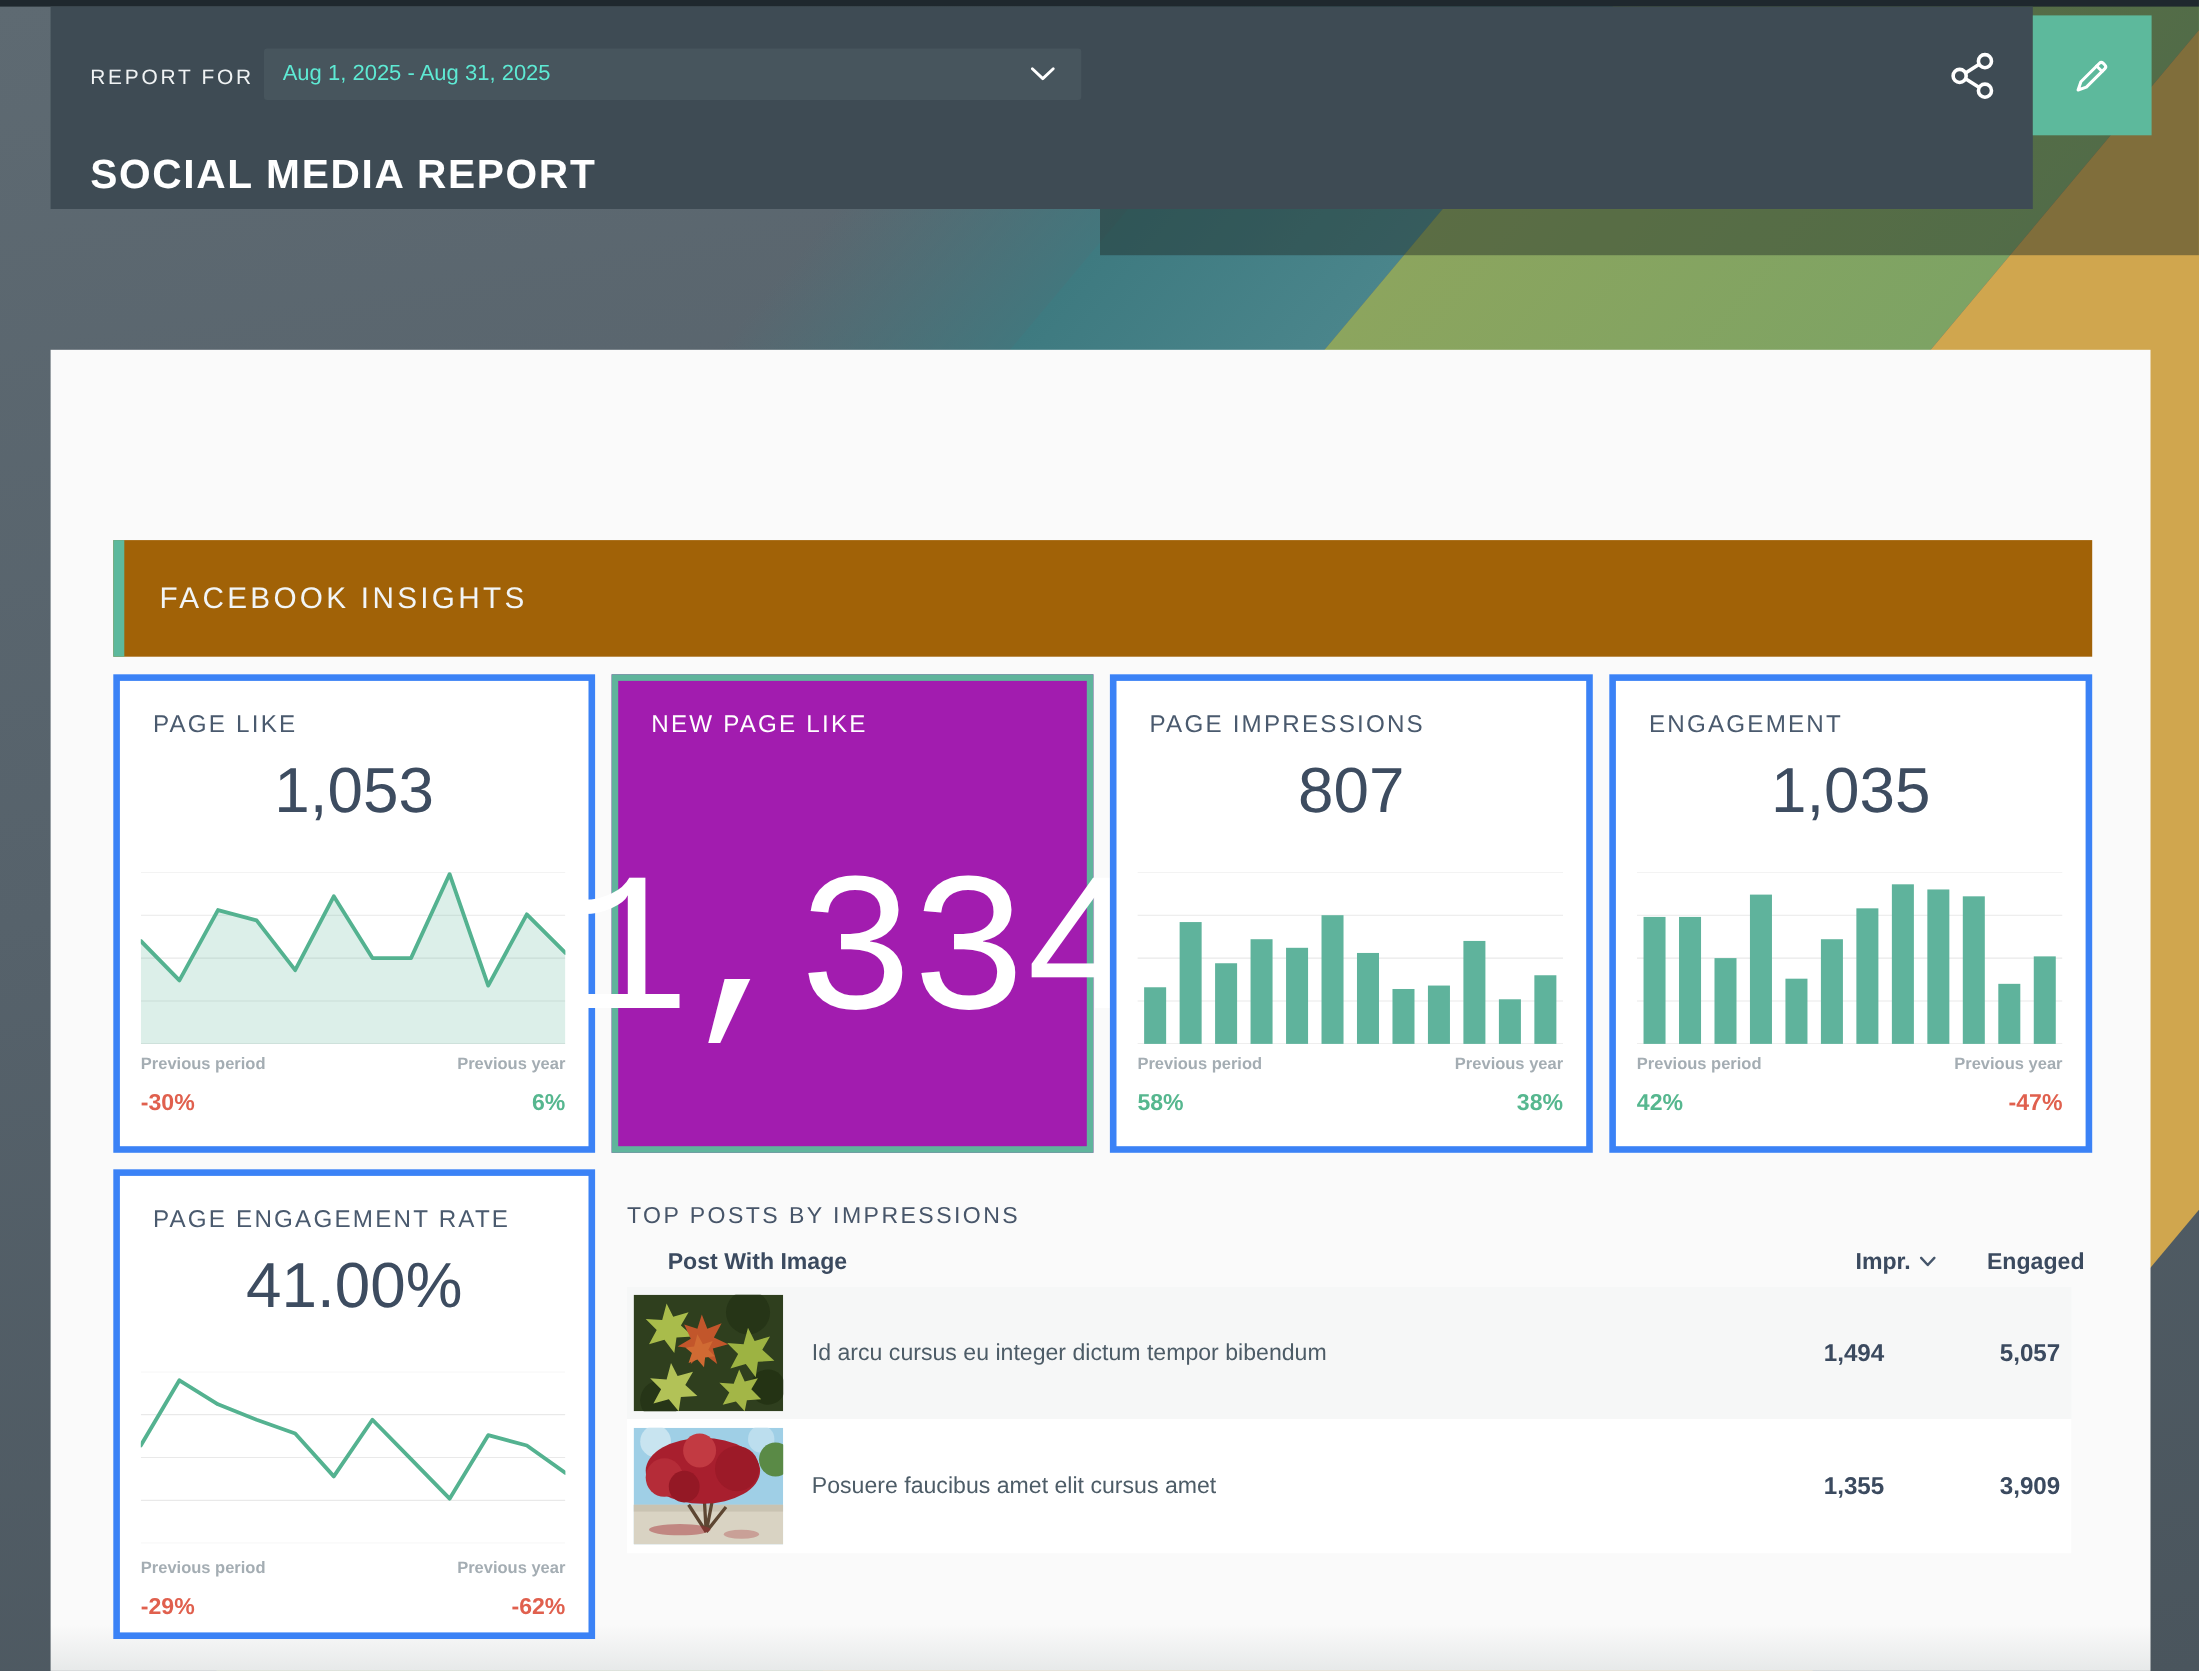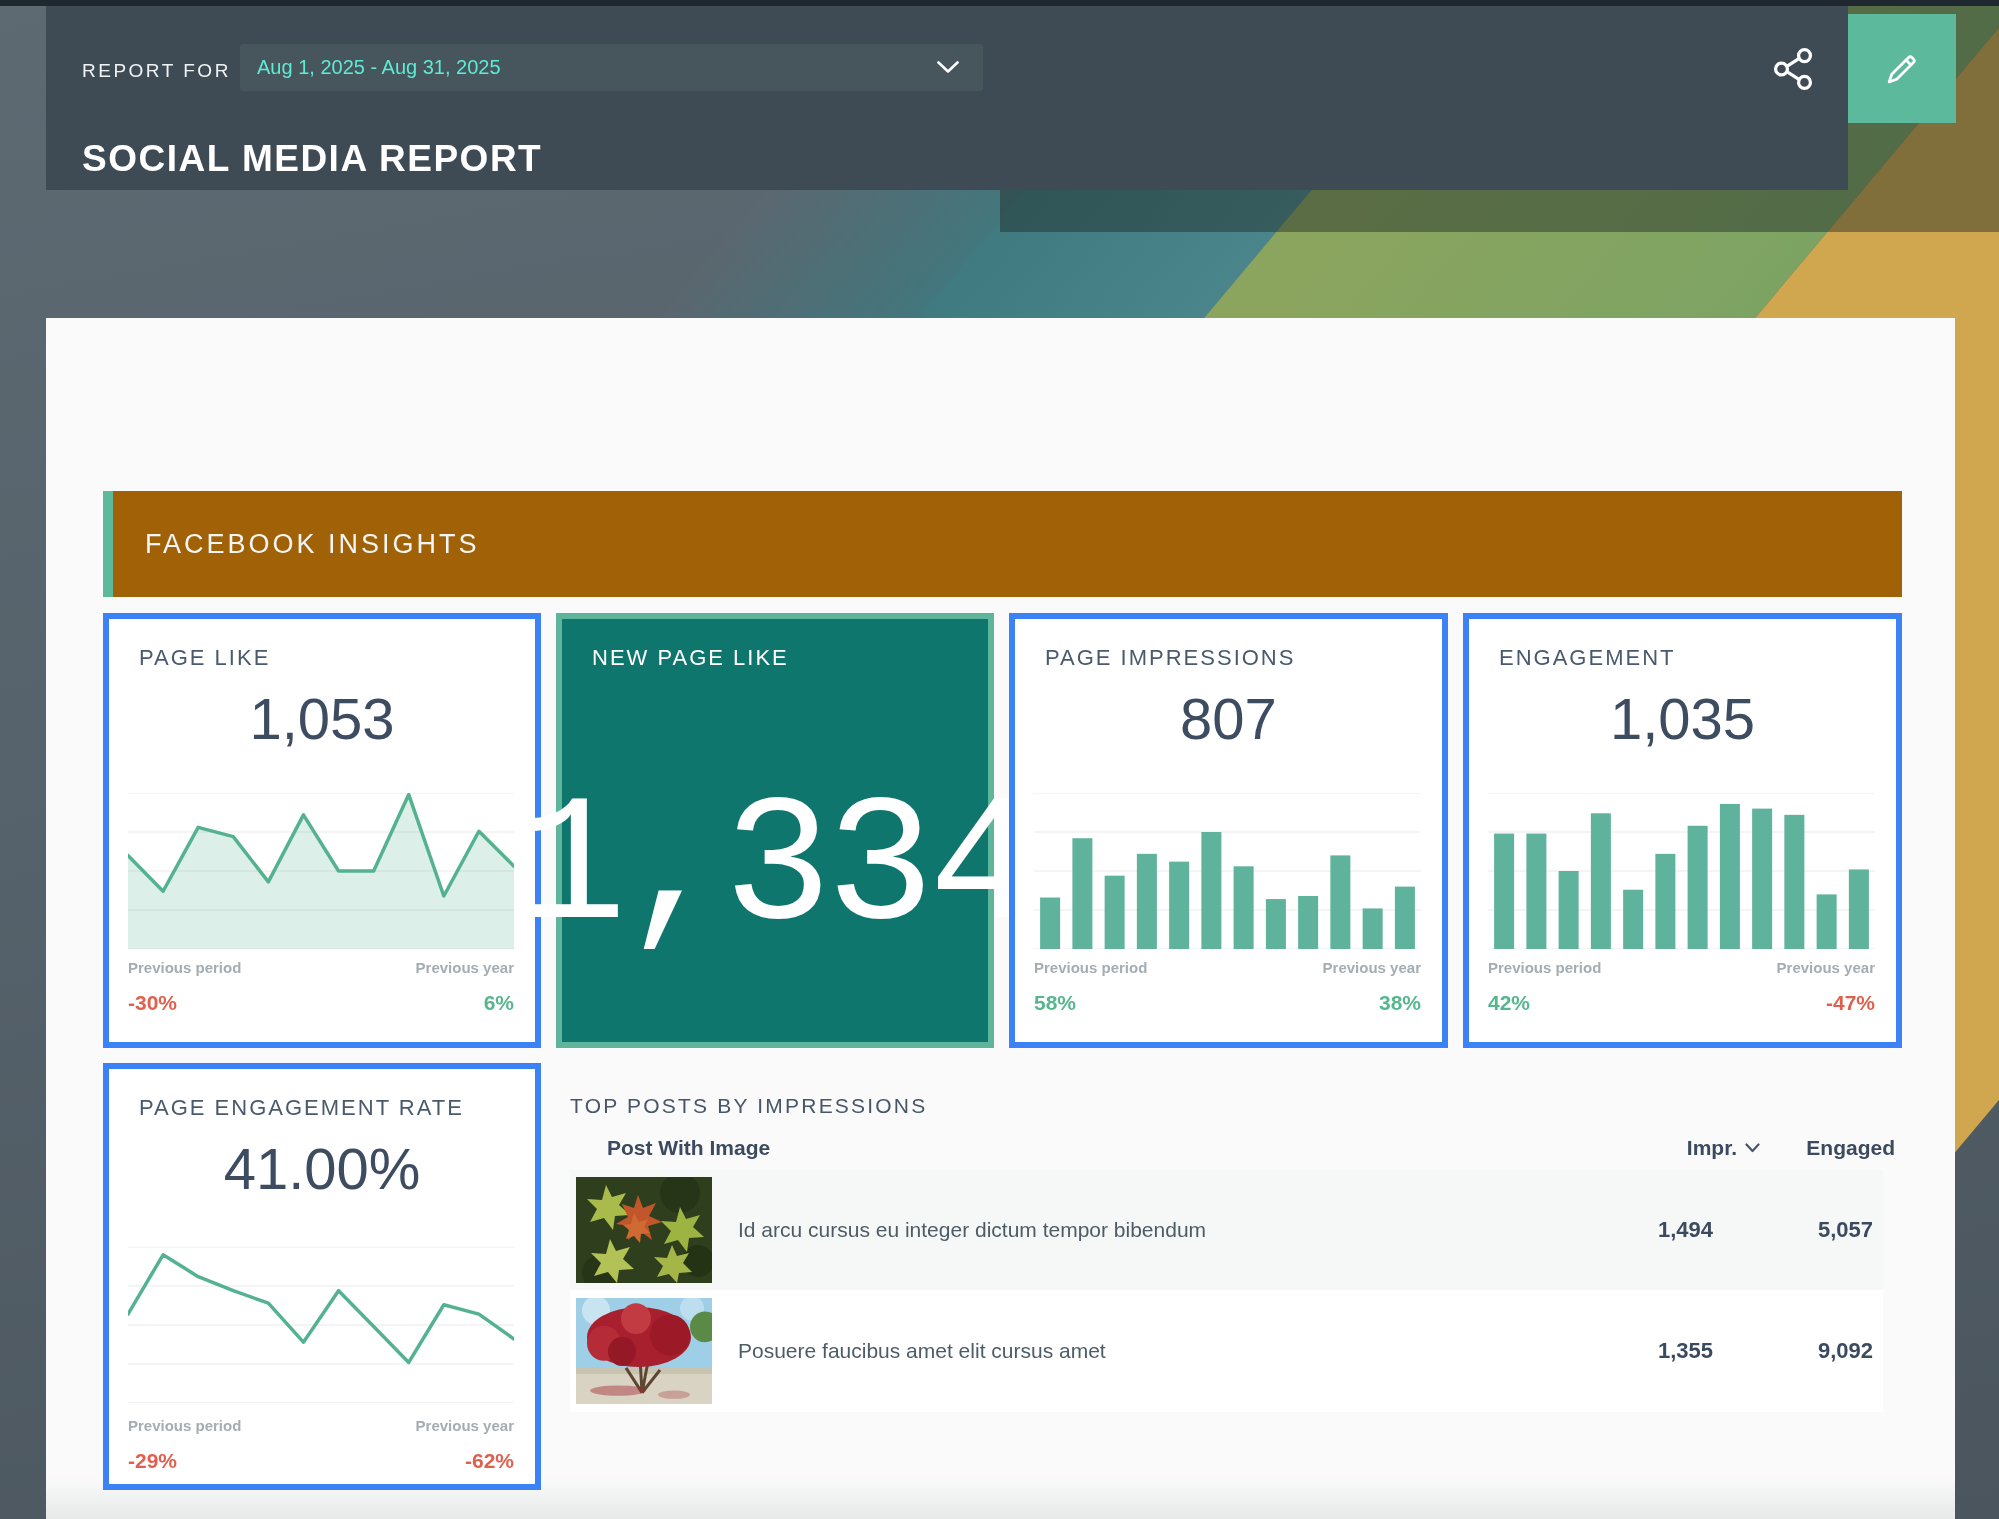--- a/index.html
+++ b/index.html
@@ -31,21 +31,21 @@
 
   
   .content-card{position:absolute;left:46px;top:318px;width:1909px;height:1201px;
                 background:linear-gradient(180deg,#fafafa 0%,#fafafa 96.5%,#e7e9e9 100%);}
   .section-bar{position:absolute;left:103px;top:491px;width:1799px;height:106px;background:#a16207;display:flex;align-items:center;}
   .section-accent{position:absolute;left:0;top:0;width:10px;height:106px;background:#5db99c;}
   .section-title{margin:0 0 0 42px;color:#f2f5f6;font-size:27px;font-weight:400;letter-spacing:3px;}
 
   
   .mcard{position:absolute;background:#ffffff;border:6px solid #3b82f6;}
-  .mcard.teal{background:#0f766e;border-color:#5fb49c;}
+  .mcard.teal{background:#a21caf;border-color:#5fb49c;}
   .mcard-title{position:absolute;left:30px;top:26px;font-size:22px;letter-spacing:2px;color:#4a5a6e;}
   .mcard.teal .mcard-title{color:#ffffff;}
   .mcard-value{position:absolute;left:0;top:66px;width:100%;text-align:center;font-size:58px;color:#3d4c60;}
   .teal-value{position:absolute;left:0;top:140px;width:100%;height:220px;display:flex;align-items:center;justify-content:center;
               font-size:180px;letter-spacing:-0.03em;color:#ffffff;font-family:Liberation Mono, monospace;}
   .chart{position:absolute;left:19px;right:21px;top:174px;height:156px;}
   .chart svg{width:100%;height:100%;display:block;}
   .prev-row{position:absolute;left:19px;right:21px;top:340px;display:flex;justify-content:space-between;
             color:#a4adb3;font-size:15px;font-weight:bold;}
   .pct-row{position:absolute;left:19px;right:21px;top:372px;display:flex;justify-content:space-between;
@@ -291,16 +291,16 @@
         <circle cx="28" cy="44" r="17" fill="#b52c38"></circle>
         <circle cx="94" cy="36" r="20" fill="#9c1a28"></circle>
         <circle cx="60" cy="20" r="15" fill="#c23a42"></circle>
         <circle cx="46" cy="52" r="14" fill="#941825"></circle>
         <ellipse cx="42" cy="90" rx="28" ry="5" fill="#a42b32" opacity="0.45"></ellipse>
         <ellipse cx="98" cy="94" rx="16" ry="4" fill="#a42b32" opacity="0.3"></ellipse>
       </svg>
     </span>
     <span class="tp-text">Posuere faucibus amet elit cursus amet</span>
     <span class="tp-num c-impr">1,355</span>
-    <span class="tp-num c-eng">9,092</span>
+    <span class="tp-num c-eng">3,909</span>
   </div>
 
 </div>
 
 </body></html>

